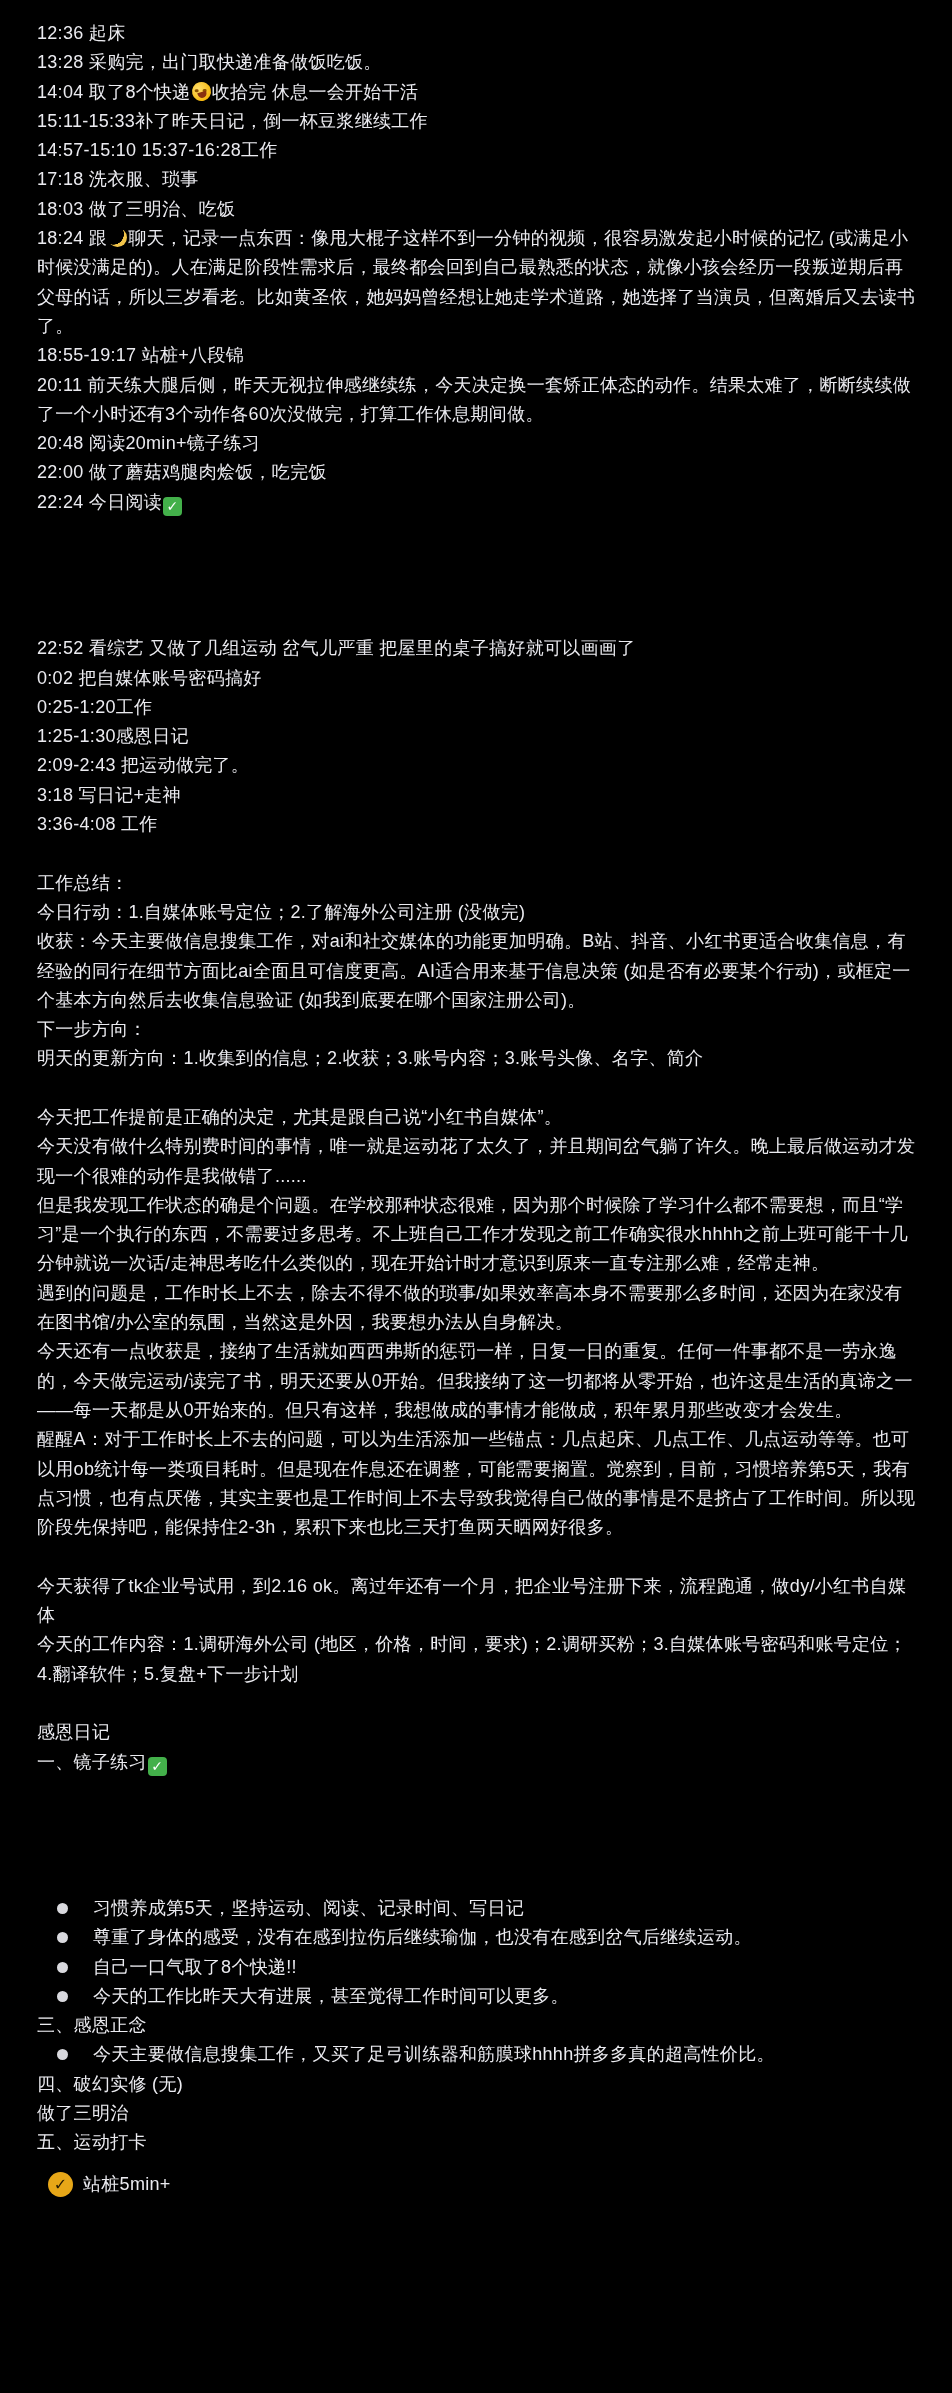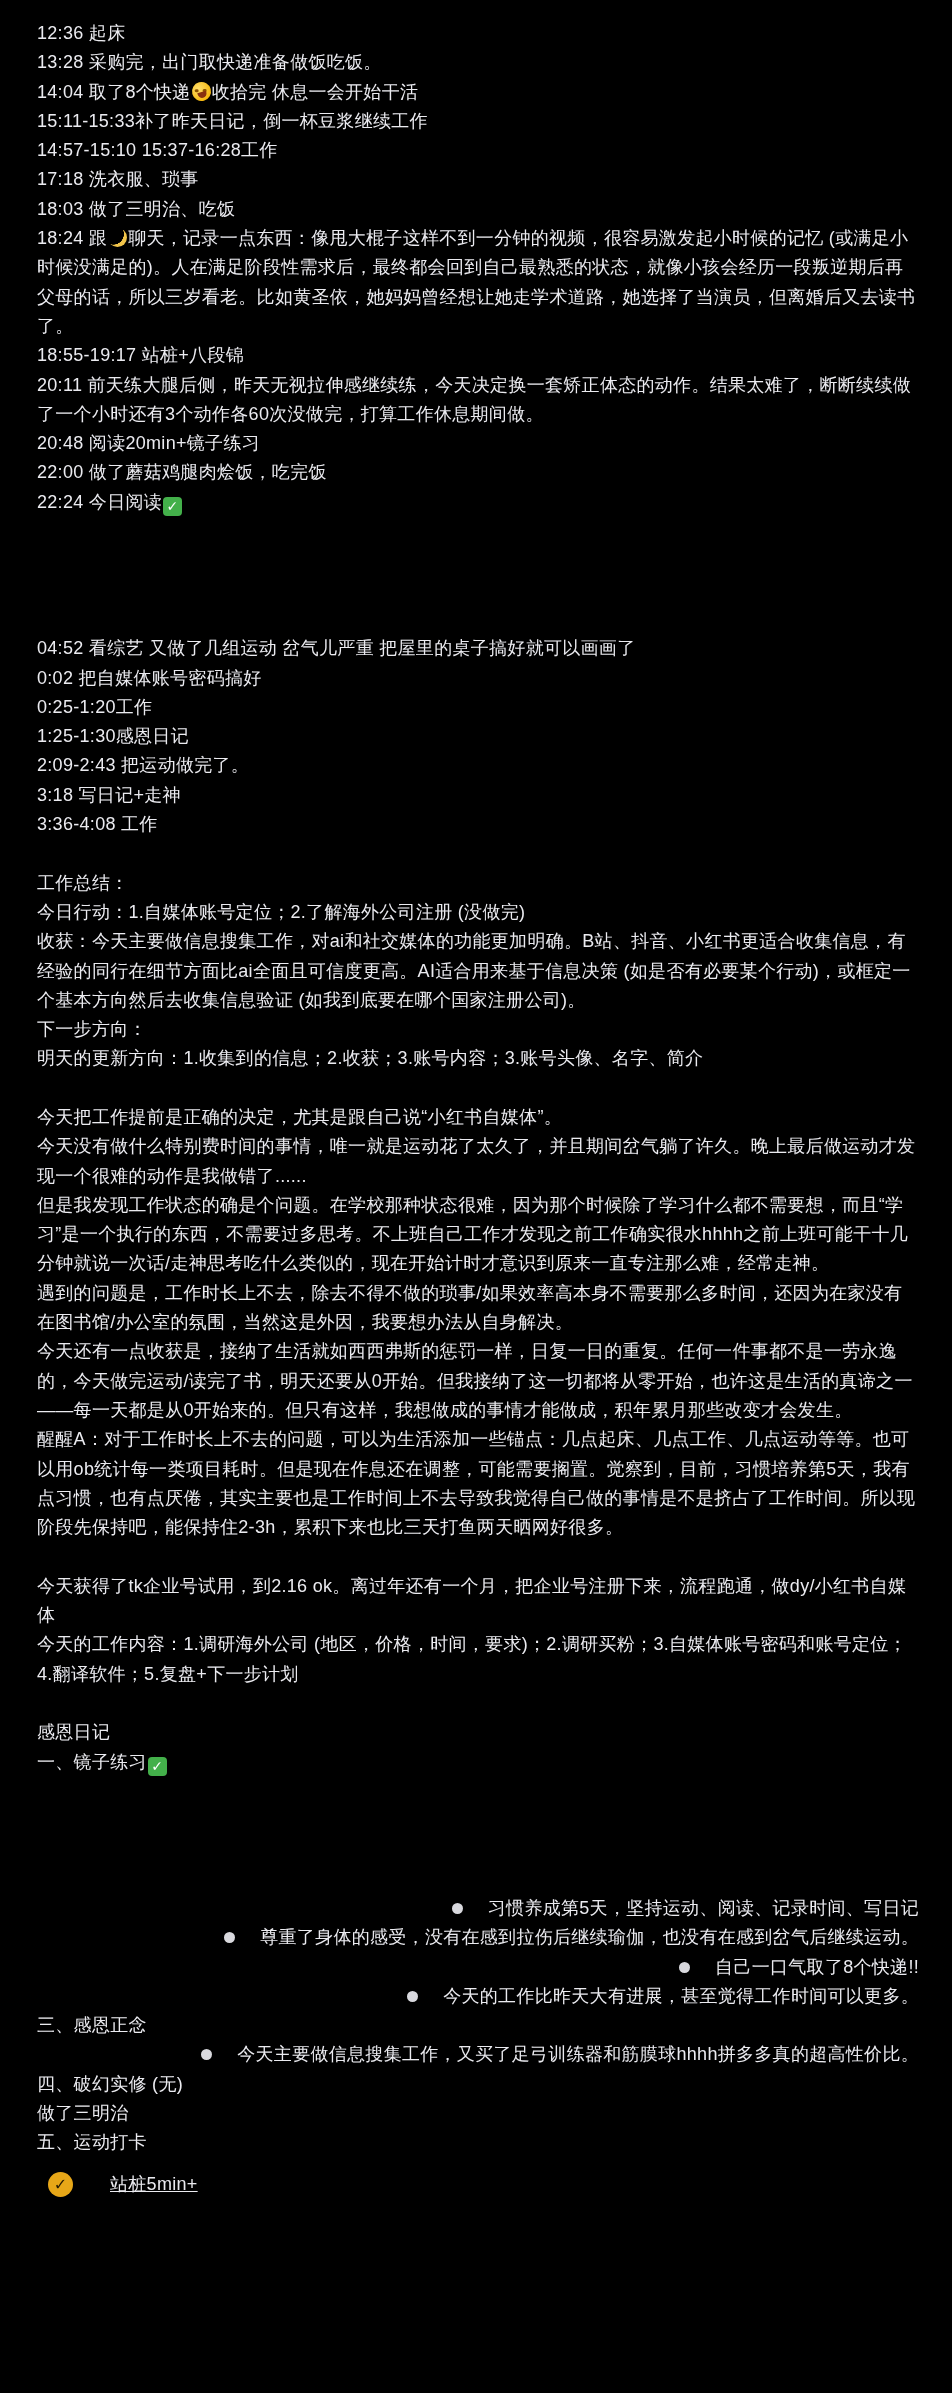--- a/index.html
+++ b/index.html
@@ -15,37 +15,37 @@
     font-size:18px;
     line-height:29.3px;
     letter-spacing:0.3px;
     color:var(--text,#ebebf0);
     overflow:hidden;
   }
   .pline { min-height:29.3px; word-break:break-word; }
   .blank { width:100%; }
 
   
-  .bullet-item { display:flex;justify-content:flex-end; }
+  .bullet-item { display:flex; }
   .dot {
     flex:0 0 11px; width:11px; height:11px; border-radius:50%;
     background:var(--bullet,#d9d9de); margin:9px 0 0 20px;
   }
   .btext { margin-left:25px; word-break:break-word; }
 
   
   .check-item { display:flex; align-items:center; height:39px; padding-left:11px; }
   .pline + .check-item { margin-top:7px; }
   .ccircle {
     flex:0 0 25px; width:25px; height:25px; border-radius:50%;
     background:var(--check-yellow,#e7a718);
     color:#241a02; font-size:16px; font-weight:bold;
     text-align:center; line-height:25px;
   }
-  .ctext { margin-left:37px;text-decoration:underline; }
+  .ctext { margin-left:10px; }
 
   
   .em { display:inline-block; width:19px; height:19px; vertical-align:-3px; position:relative; margin:0 1px; }
   .em.rofl {
     border-radius:50%;
     background:radial-gradient(circle at 38% 32%, #ffdf6b, #f5b70f 72%);
     transform:rotate(-15deg);
   }
   .em.rofl::before {
     content:""; position:absolute; left:3px; top:6px;
@@ -77,21 +77,21 @@
     <div class="pline">14:57-15:10 15:37-16:28工作</div>
     <div class="pline">17:18 洗衣服、琐事</div>
     <div class="pline">18:03 做了三明治、吃饭</div>
     <div class="pline">18:24 跟<span class="em moon"></span>聊天，记录一点东西：像甩大棍子这样不到一分钟的视频，很容易激发起小时候的记忆 (或满足小时候没满足的)。人在满足阶段性需求后，最终都会回到自己最熟悉的状态，就像小孩会经历一段叛逆期后再父母的话，所以三岁看老。比如黄圣依，她妈妈曾经想让她走学术道路，她选择了当演员，但离婚后又去读书了。</div>
     <div class="pline">18:55-19:17 站桩+八段锦</div>
     <div class="pline">20:11 前天练大腿后侧，昨天无视拉伸感继续练，今天决定换一套矫正体态的动作。结果太难了，断断续续做了一个小时还有3个动作各60次没做完，打算工作休息期间做。</div>
     <div class="pline">20:48 阅读20min+镜子练习</div>
     <div class="pline">22:00 做了蘑菇鸡腿肉烩饭，吃完饭</div>
     <div class="pline">22:24 今日阅读<span class="em vcheck"></span></div>
     <div class="blank" style="height: 117.2px;"></div>
-    <div class="pline">04:52 看综艺 又做了几组运动 岔气儿严重 把屋里的桌子搞好就可以画画了</div>
+    <div class="pline">22:52 看综艺 又做了几组运动 岔气儿严重 把屋里的桌子搞好就可以画画了</div>
     <div class="pline">0:02 把自媒体账号密码搞好</div>
     <div class="pline">0:25-1:20工作</div>
     <div class="pline">1:25-1:30感恩日记</div>
     <div class="pline">2:09-2:43 把运动做完了。</div>
     <div class="pline">3:18 写日记+走神</div>
     <div class="pline">3:36-4:08 工作</div>
     <div class="blank" style="height: 29.3px;"></div>
     <div class="pline">工作总结：</div>
     <div class="pline">今日行动：1.自媒体账号定位；2.了解海外公司注册 (没做完)</div>
     <div class="pline">收获：今天主要做信息搜集工作，对ai和社交媒体的功能更加明确。B站、抖音、小红书更适合收集信息，有经验的同行在细节方面比ai全面且可信度更高。AI适合用来基于信息决策 (如是否有必要某个行动)，或框定一个基本方向然后去收集信息验证 (如我到底要在哪个国家注册公司)。</div>

